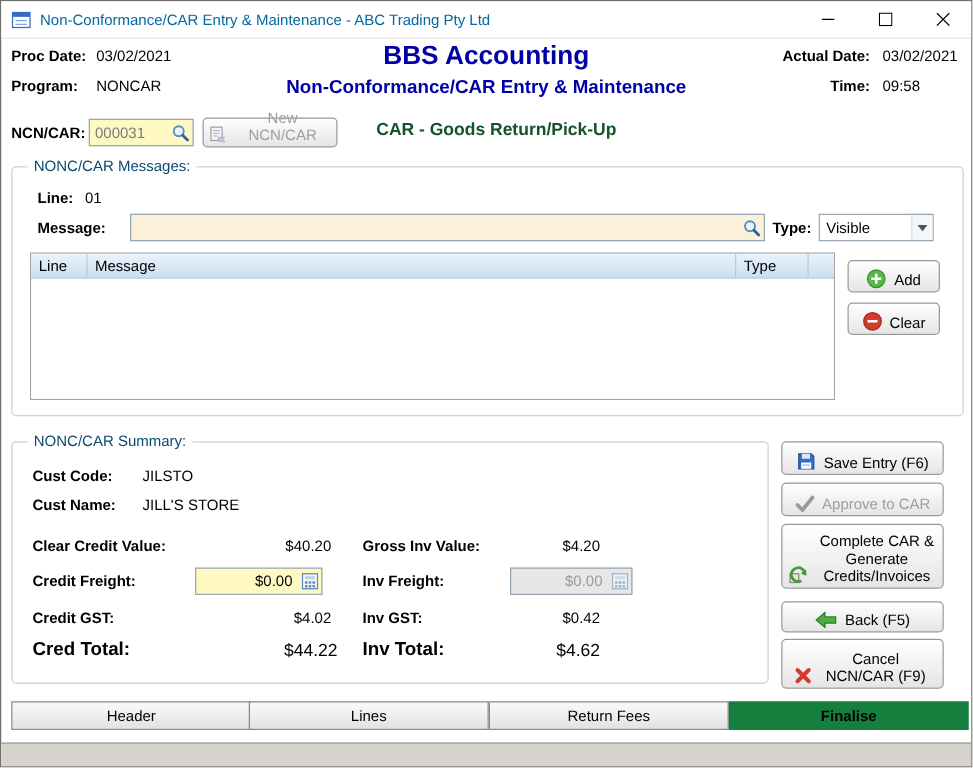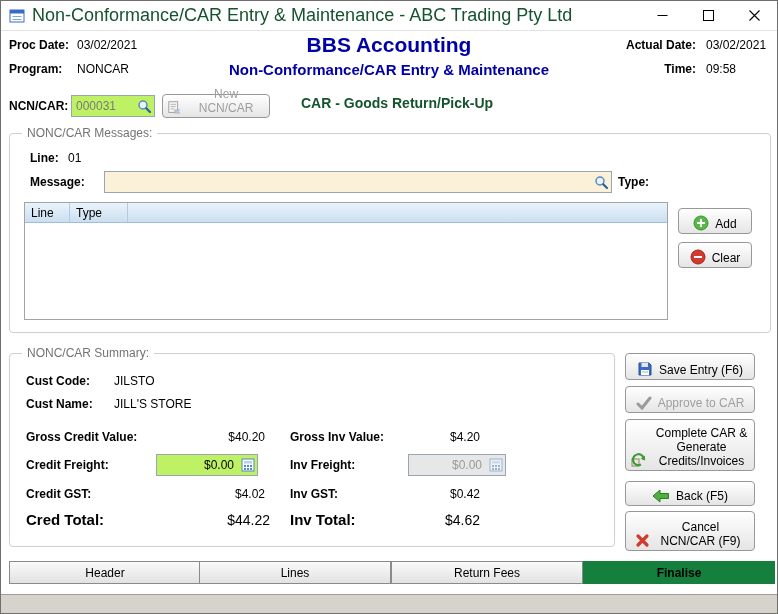--- a/index.html
+++ b/index.html
@@ -6,50 +6,50 @@
   *{box-sizing:border-box;}
   .window{
     position:relative;width:778px;height:614px;background:#ffffff;
     border:1px solid #6f6f6f;overflow:hidden;
     font-family:"Liberation Sans",sans-serif;font-size:12px;color:#000;
   }
   
   .titlebar{position:absolute;top:0;left:0;right:0;height:30px;background:#fff;
     border-bottom:1px solid #e3e3e3;display:flex;align-items:center;}
   .titlebar .app-icon{margin:0 7px 0 8px;display:flex;}
-  .titlebar .title{font-size:18px;color:#14532d;}
+  .titlebar .title{font-size:12px;color:#0369a1;}
   .win-controls{margin-left:auto;display:flex;height:100%;}
   .win-btn{width:46px;height:100%;display:flex;align-items:center;justify-content:center;cursor:default;}
   
   .lbl{font-weight:bold;}
   .abs{position:absolute;}
   .app-title{position:absolute;left:0;right:0;top:32px;text-align:center;
     font-size:21px;font-weight:bold;color:#0000a8;}
   .app-subtitle{position:absolute;left:0;right:0;top:60px;text-align:center;
     font-size:15px;font-weight:bold;color:#0000a8;}
   
-  .field{position:absolute;display:flex;align-items:center;background:#bef264;
+  .field{position:absolute;display:flex;align-items:center;background:#fef9c3;
     border:1px solid #97a5b5;height:22px;}
   .field input{flex:1;min-width:0;border:none;outline:none;background:transparent;
     font-family:"Liberation Sans",sans-serif;font-size:12px;padding:0 4px;}
   .field .icon-btn{width:19px;height:100%;display:flex;align-items:center;
     justify-content:center;cursor:pointer;flex:none;}
   .field.cream{background:#fbf1d9;}
   .field.cream input{background:transparent;}
   .field.disabled{background:#e7e7e7;}
   .field.disabled input{color:#9a9a9a;}
   .btn{display:flex;align-items:flex-end;justify-content:center;gap:6px;
     background:linear-gradient(#ffffff,#e5e5e5);border:1px solid #989898;
     border-radius:4px;font-size:12px;cursor:pointer;text-align:center;padding:2px 4px;}
   .btn.disabled{color:#9e9e9e;cursor:default;}
   .mode-text{position:absolute;font-size:14px;font-weight:bold;color:#14532d;}
   
   .groupbox{position:absolute;border:1px solid #cfcfcf;border-radius:4px;background:#fff;}
   .groupbox > .gtitle{position:absolute;top:-8px;left:12px;background:#fff;
-    padding:0 5px;color:#737373;font-size:12px;}
+    padding:0 5px;color:#0c4a6e;font-size:12px;}
   
   .msg-table{position:absolute;border:1px solid #a3a3a3;background:#fff;}
   .thead{display:flex;height:20px;background:linear-gradient(#eaf3fb,#cbdff1);
     border-bottom:1px solid #9fbcd8;}
   .th{padding:2px 6px;border-right:1px solid #b2cbe2;font-size:12px;color:#000;
     display:flex;align-items:center;}
   .th-line{width:45px;flex:none;}
   .th-msg{flex:1;}
   .th-type{width:58px;flex:none;}
   .th-extra{width:20px;flex:none;border-right:none;}
@@ -156,24 +156,31 @@
     <div class="field cream" style="left:94px;top:37px;width:508px;">
       <input type="text" value="" style="">
       <span class="icon-btn">
         <svg width="15" height="15" viewBox="0 0 15 15">
           <circle cx="6" cy="6" r="4" fill="#eaf2fa" stroke="#5a8ac0" stroke-width="1.5"></circle>
           <line x1="9.2" y1="9.2" x2="13" y2="13" stroke="#2b5fa0" stroke-width="2.2" stroke-linecap="round"></line>
         </svg>
       </span>
     </div>
     <span class="abs lbl" style="left:608px;top:41px;">Type:</span>
+    <div class="combo" style="left:645px;top:37px;width:92px;">
+      <span class="combo-text">Visible</span>
+      <span class="combo-arrow-box">
+          <span class="combo-arrow"></span>
+        </span>
+    </div>
 
     <div class="msg-table" style="left:14px;top:68px;width:644px;height:118px;">
       <div class="thead">
         <div class="th th-line">Line</div>
+        <div class="th th-msg">Message</div>
         <div class="th th-type">Type</div>
         <div class="th th-extra"></div>
       </div>
       <div class="tbody"></div>
     </div>
 
     <div class="btn" style="position:absolute;left:668px;top:74px;width:74px;height:26px;">
       <svg width="16" height="16" viewBox="0 0 16 16">
         <circle cx="8" cy="8" r="7" fill="#57b947" stroke="#3e8f31"></circle>
         <rect x="7" y="4" width="2" height="8" fill="#fff"></rect>
@@ -191,21 +198,21 @@
   </div>
 
   <div class="groupbox" style="left:8px;top:352px;width:606px;height:194px;">
     <span class="gtitle">NONC/CAR Summary:</span>
 
     <span class="abs lbl" style="left:16px;top:20px;">Cust Code:</span>
     <span class="abs" style="left:104px;top:20px;">JILSTO</span>
     <span class="abs lbl" style="left:16px;top:43px;">Cust Name:</span>
     <span class="abs" style="left:104px;top:43px;">JILL'S STORE</span>
 
-    <span class="abs lbl" style="left:16px;top:76px;">Gross Credit Value:</span>
+    <span class="abs lbl" style="left:16px;top:76px;">Clear Credit Value:</span>
     <span class="val-right" style="left:140px;top:76px;width:115px;">$40.20</span>
     <span class="abs lbl" style="left:280px;top:76px;">Gross Inv Value:</span>
     <span class="val-right" style="left:370px;top:76px;width:100px;">$4.20</span>
 
     <span class="abs lbl" style="left:16px;top:104px;">Credit Freight:</span>
     <div class="field" style="left:146px;top:100px;width:102px;">
       <input type="text" style="text-align: right;" value="$0.00">
       <span class="icon-btn">
         <svg width="14" height="14" viewBox="0 0 14 14">
           <rect x="1" y="1" width="12" height="12" fill="#f4f8fc" stroke="#5a8ac0"></rect>

